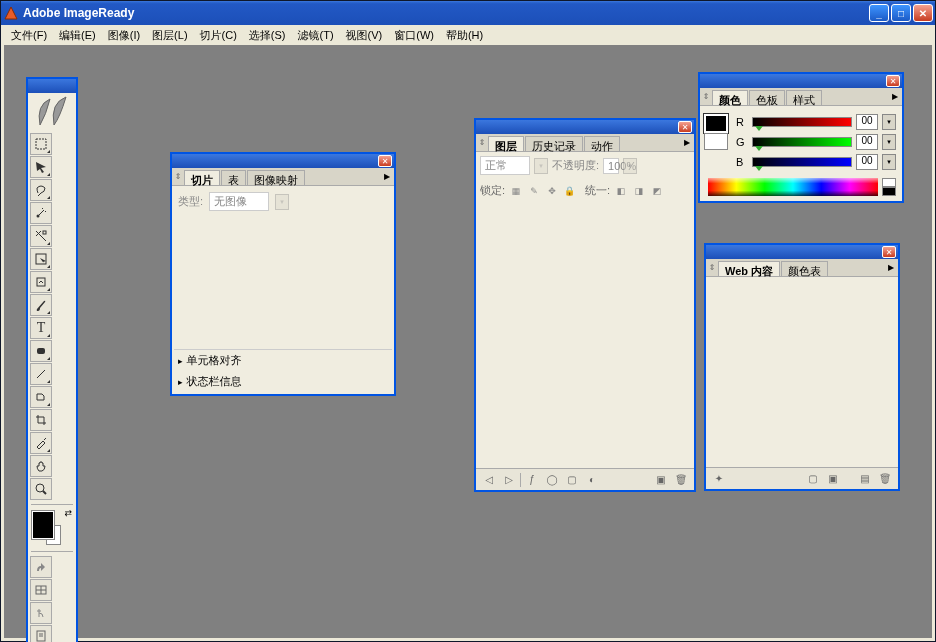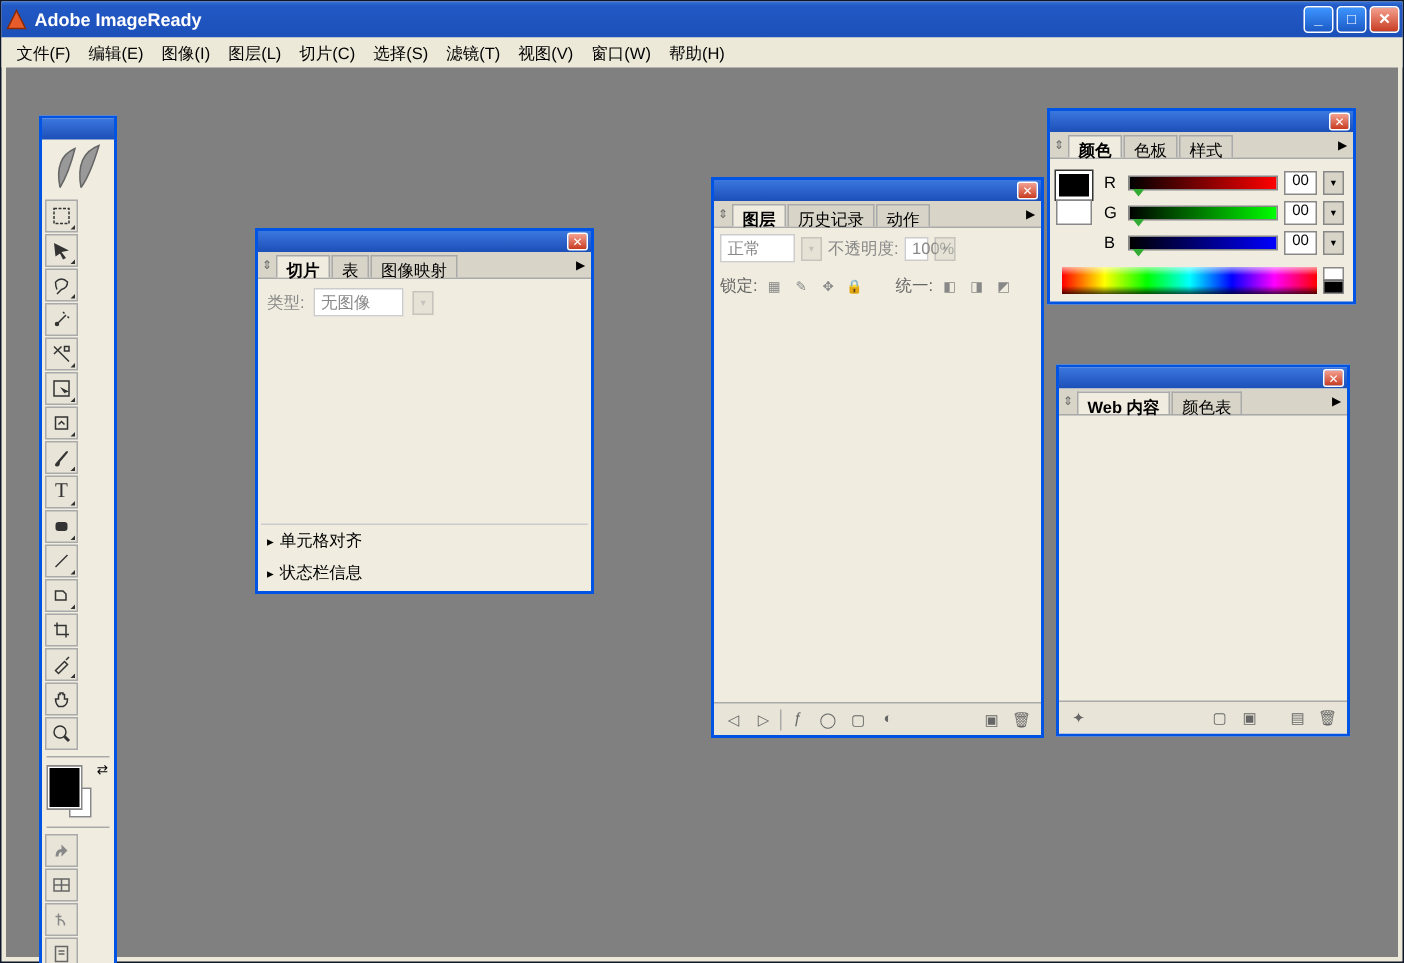--- a/index.html
+++ b/index.html
@@ -267,21 +267,21 @@
         <span>不透明度:</span>
         <span class="layer-select" style="width:16px;">100%</span>
         <span class="dropdown-arrow" style="opacity:0.4;">▾</span>
       </div>
       <div class="lock-row">
         <span>锁定:</span>
         <span class="lock-icon">▦</span>
         <span class="lock-icon">✎</span>
         <span class="lock-icon">✥</span>
         <span class="lock-icon">🔒</span>
-        <span style="margin-left:16px;">统一:</span>
+        <span style="margin-left:4px;">统一:</span>
         <span class="lock-icon">◧</span>
         <span class="lock-icon">◨</span>
         <span class="lock-icon">◩</span>
       </div>
       <div style="flex:1;"></div>
       <div class="panel-footer" style="position:absolute;bottom:0;left:0;right:0;">
         <span class="footer-icon">◁</span>
         <span class="footer-icon">▷</span>
         <span style="width:1px;background:#aaa;height:14px;"></span>
         <span class="footer-icon">ƒ</span>

